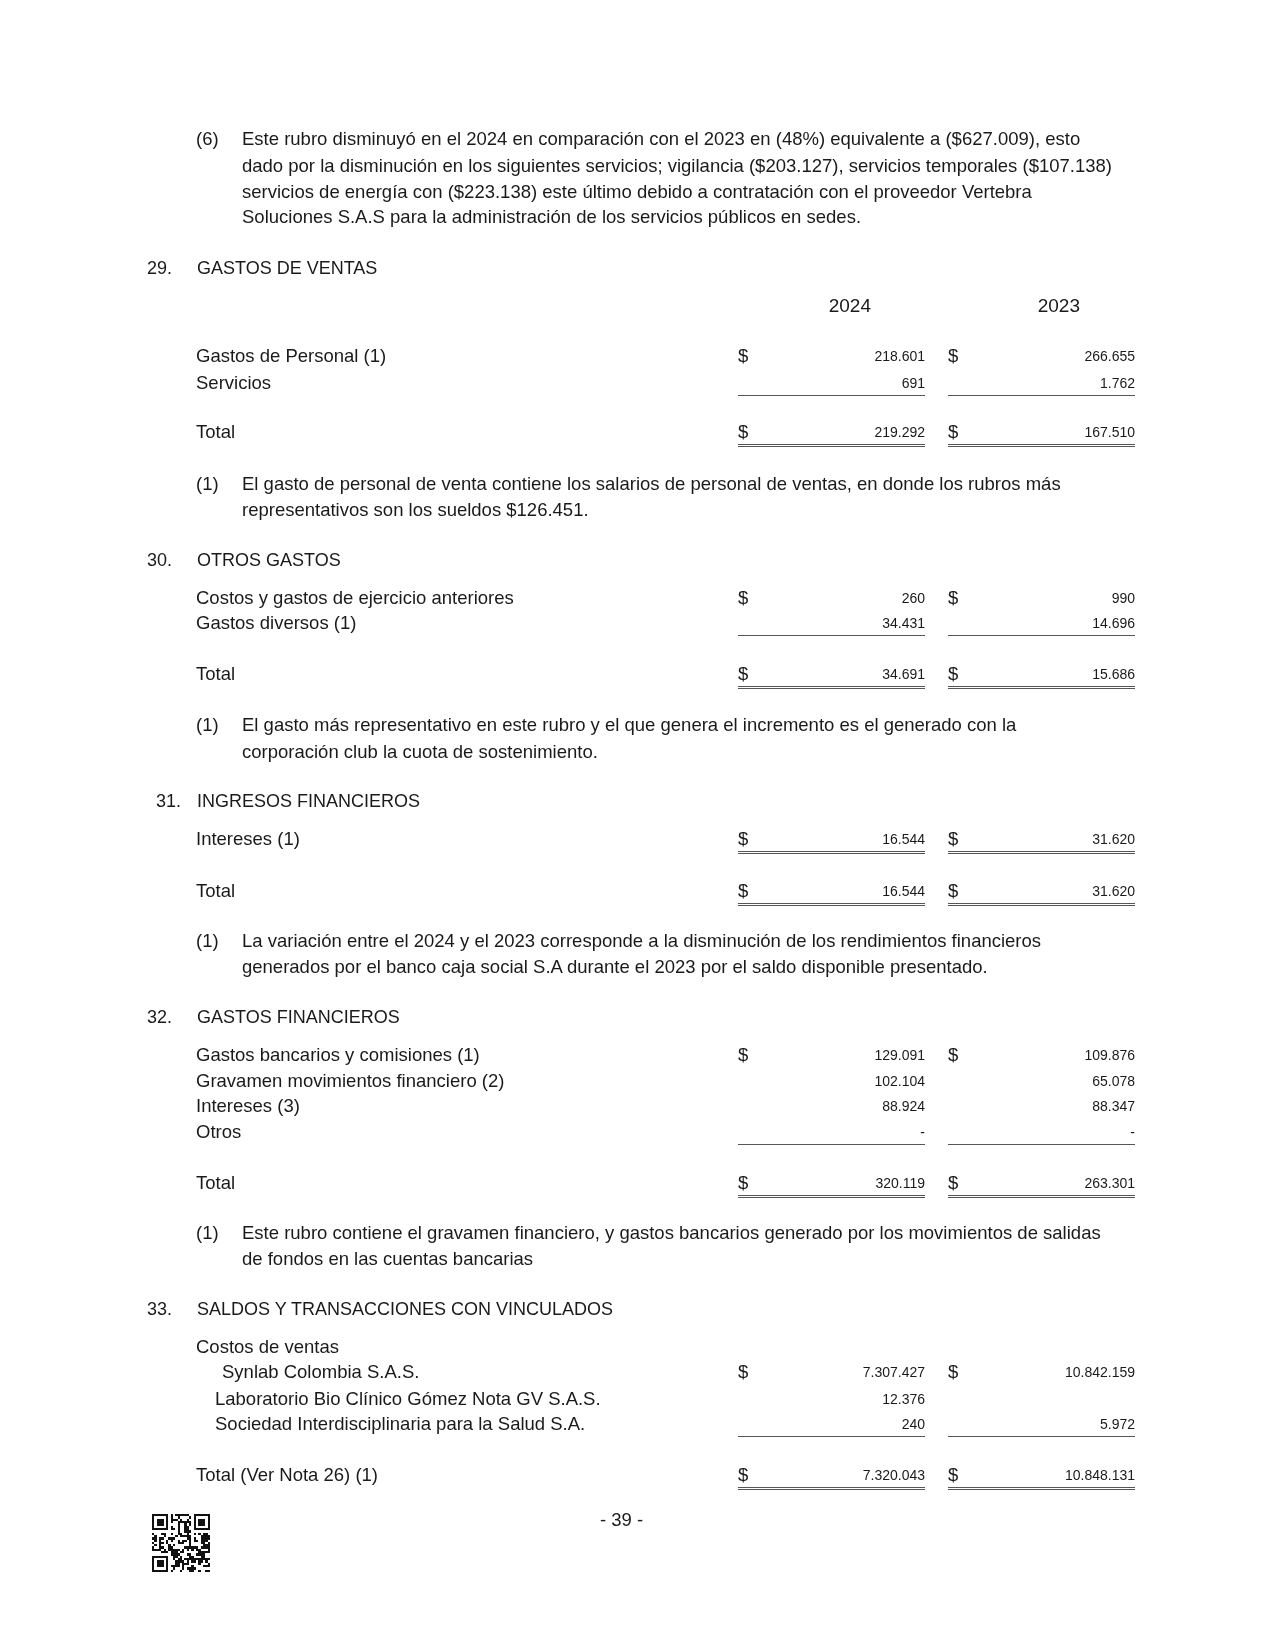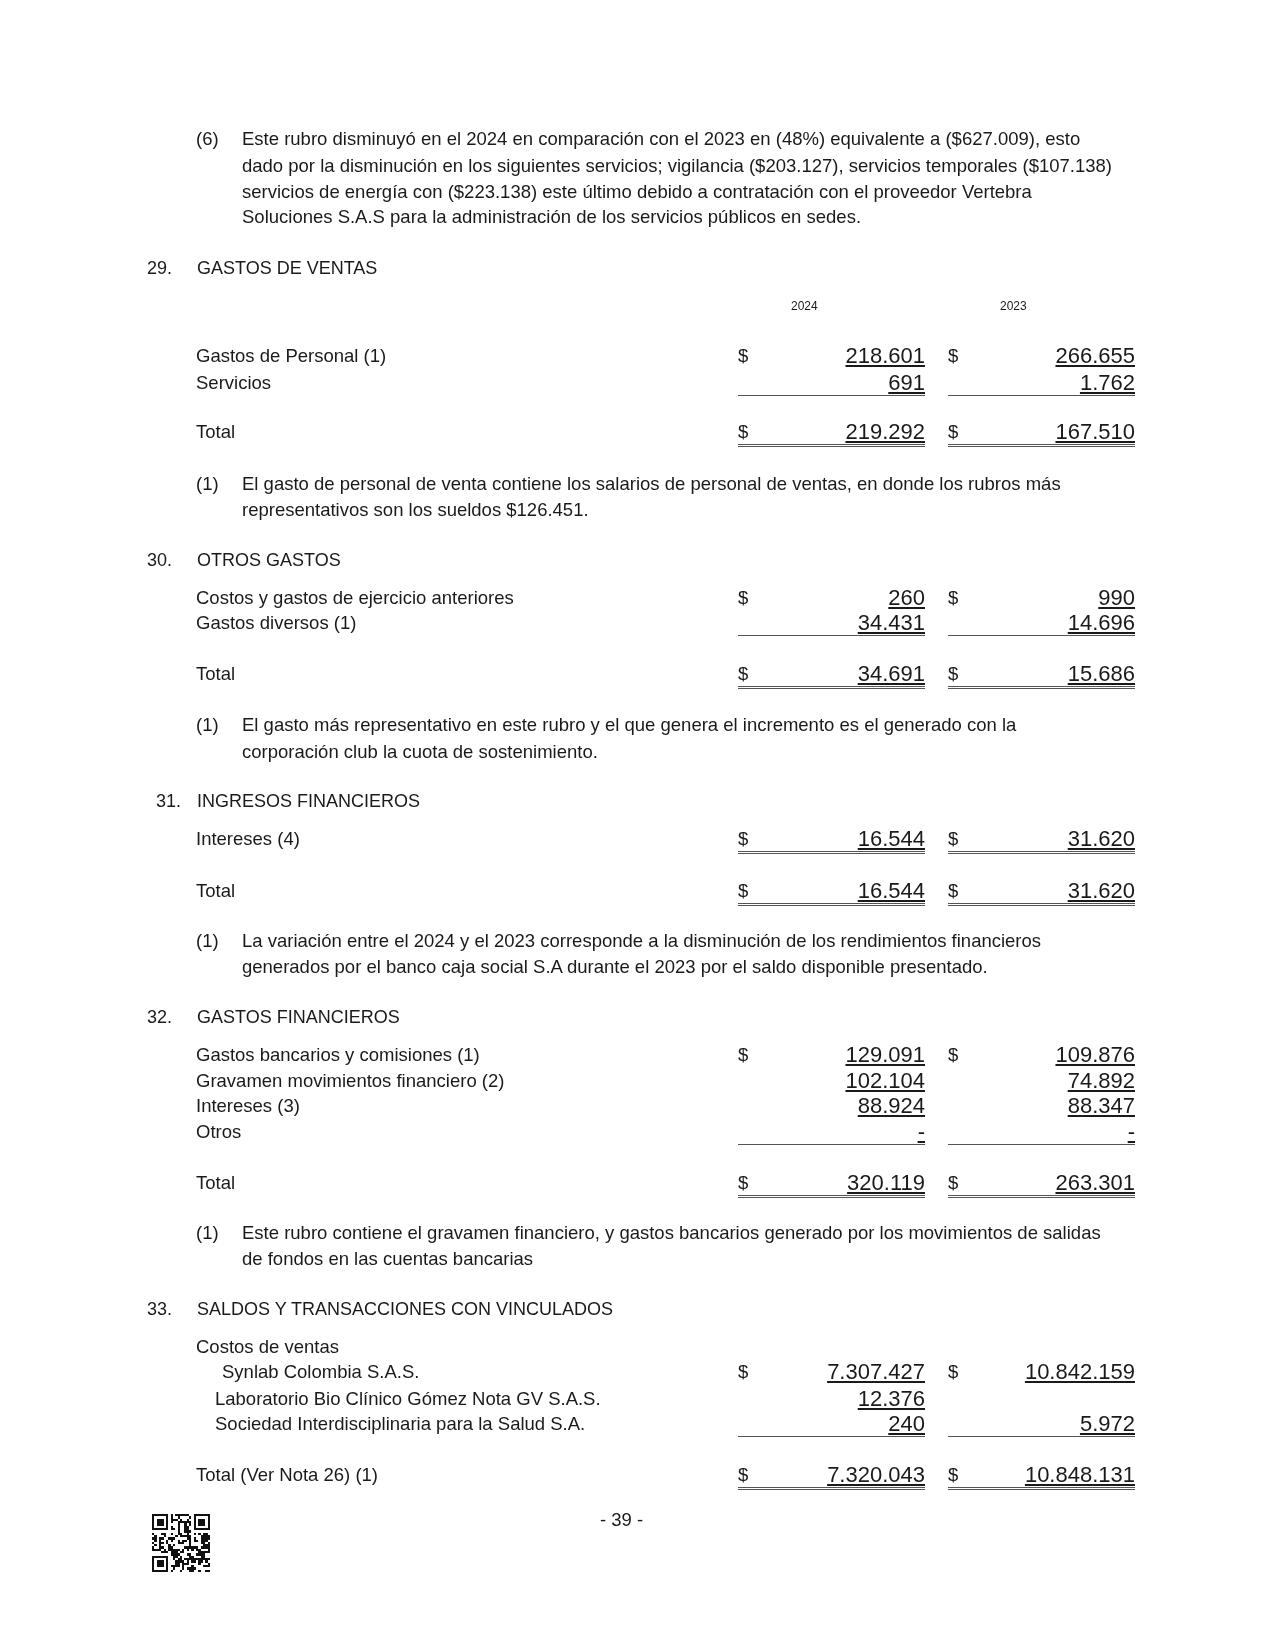--- a/index.html
+++ b/index.html
@@ -4,22 +4,22 @@
 <style>
   html, body { margin: 0; padding: 0; background: #ffffff; }
   body { width: 1275px; height: 1650px; position: relative; overflow: hidden;
          font-family: "Liberation Sans", "DejaVu Sans", sans-serif; color: #1a1a1a; }
   .t { position: absolute; font-size: 18.5px; line-height: 26px; white-space: nowrap; transform: translateY(-13px); }
   .heading { font-size: 18px; }
   .cell { position: absolute; height: 24px; transform: translateY(-12px); }
   .cell.single { border-bottom: 1.5px solid #555; }
   .cell.double { border-bottom: 3.5px double #555; }
   .dollar { position: absolute; left: 0; top: 0; font-size: 18.5px; line-height: 24px; }
-  .val { position: absolute; right: 0; top: 0; font-size: 22px; line-height: 24px; text-decoration: underline; }
-  .year { position: absolute; font-size: 12px; line-height: 26px; transform: translateY(-13px); text-align: left; width: 80px; }
+  .val { position: absolute; right: 0; top: 0; font-size: 14px; line-height: 24px; }
+  .year { position: absolute; font-size: 19px; line-height: 26px; transform: translateY(-13px); text-align: right; width: 80px; }
   .qr { position: absolute; left: 152px; top: 1514px; width: 58px; height: 58px;
         display: grid; grid-template-columns: repeat(25, 1fr); grid-template-rows: repeat(25, 1fr); }
   .qr span { display: block; }
   .qr .b { background: #111; }
   .pagenum { position: absolute; left: 600px; top: 1507px; font-size: 18.5px; line-height: 26px; }
 </style>
 </head>
 <body>
 
 <div>
@@ -103,21 +103,21 @@
 
   <span class="t" style="left:196px; top:725px">(1)</span>
   <span class="t" style="left:242px; top:725px">El gasto más representativo en este rubro y el que genera el incremento  es el generado con la</span>
   <span class="t" style="left:242px; top:752px">corporación club la cuota de sostenimiento.</span>
 </div>
 
 <div>
   <span class="t heading" style="left:156px; top:801px">31.</span>
   <span class="t heading" style="left:197px; top:801px">INGRESOS FINANCIEROS</span>
 
-  <span class="t" style="left:196px; top:839px">Intereses (4)</span>
+  <span class="t" style="left:196px; top:839px">Intereses (1)</span>
   <div class="cell double" style="left:738px; width:187px; top:839px">
       <span class="dollar">$</span>
       <span class="val">16.544</span>
     </div>
   <div class="cell double" style="left:948px; width:187px; top:839px">
       <span class="dollar">$</span>
       <span class="val">31.620</span>
     </div>
 
   <span class="t" style="left:196px; top:891px">Total</span>
@@ -147,21 +147,21 @@
   <div class="cell" style="left:948px; width:187px; top:1055px">
       <span class="dollar">$</span>
       <span class="val">109.876</span>
     </div>
 
   <span class="t" style="left:196px; top:1081px">Gravamen movimientos financiero (2)</span>
   <div class="cell" style="left:738px; width:187px; top:1081px">
       <span class="val">102.104</span>
     </div>
   <div class="cell" style="left:948px; width:187px; top:1081px">
-      <span class="val">74.892</span>
+      <span class="val">65.078</span>
     </div>
 
   <span class="t" style="left:196px; top:1106px">Intereses (3)</span>
   <div class="cell" style="left:738px; width:187px; top:1106px">
       <span class="val">88.924</span>
     </div>
   <div class="cell" style="left:948px; width:187px; top:1106px">
       <span class="val">88.347</span>
     </div>
 

